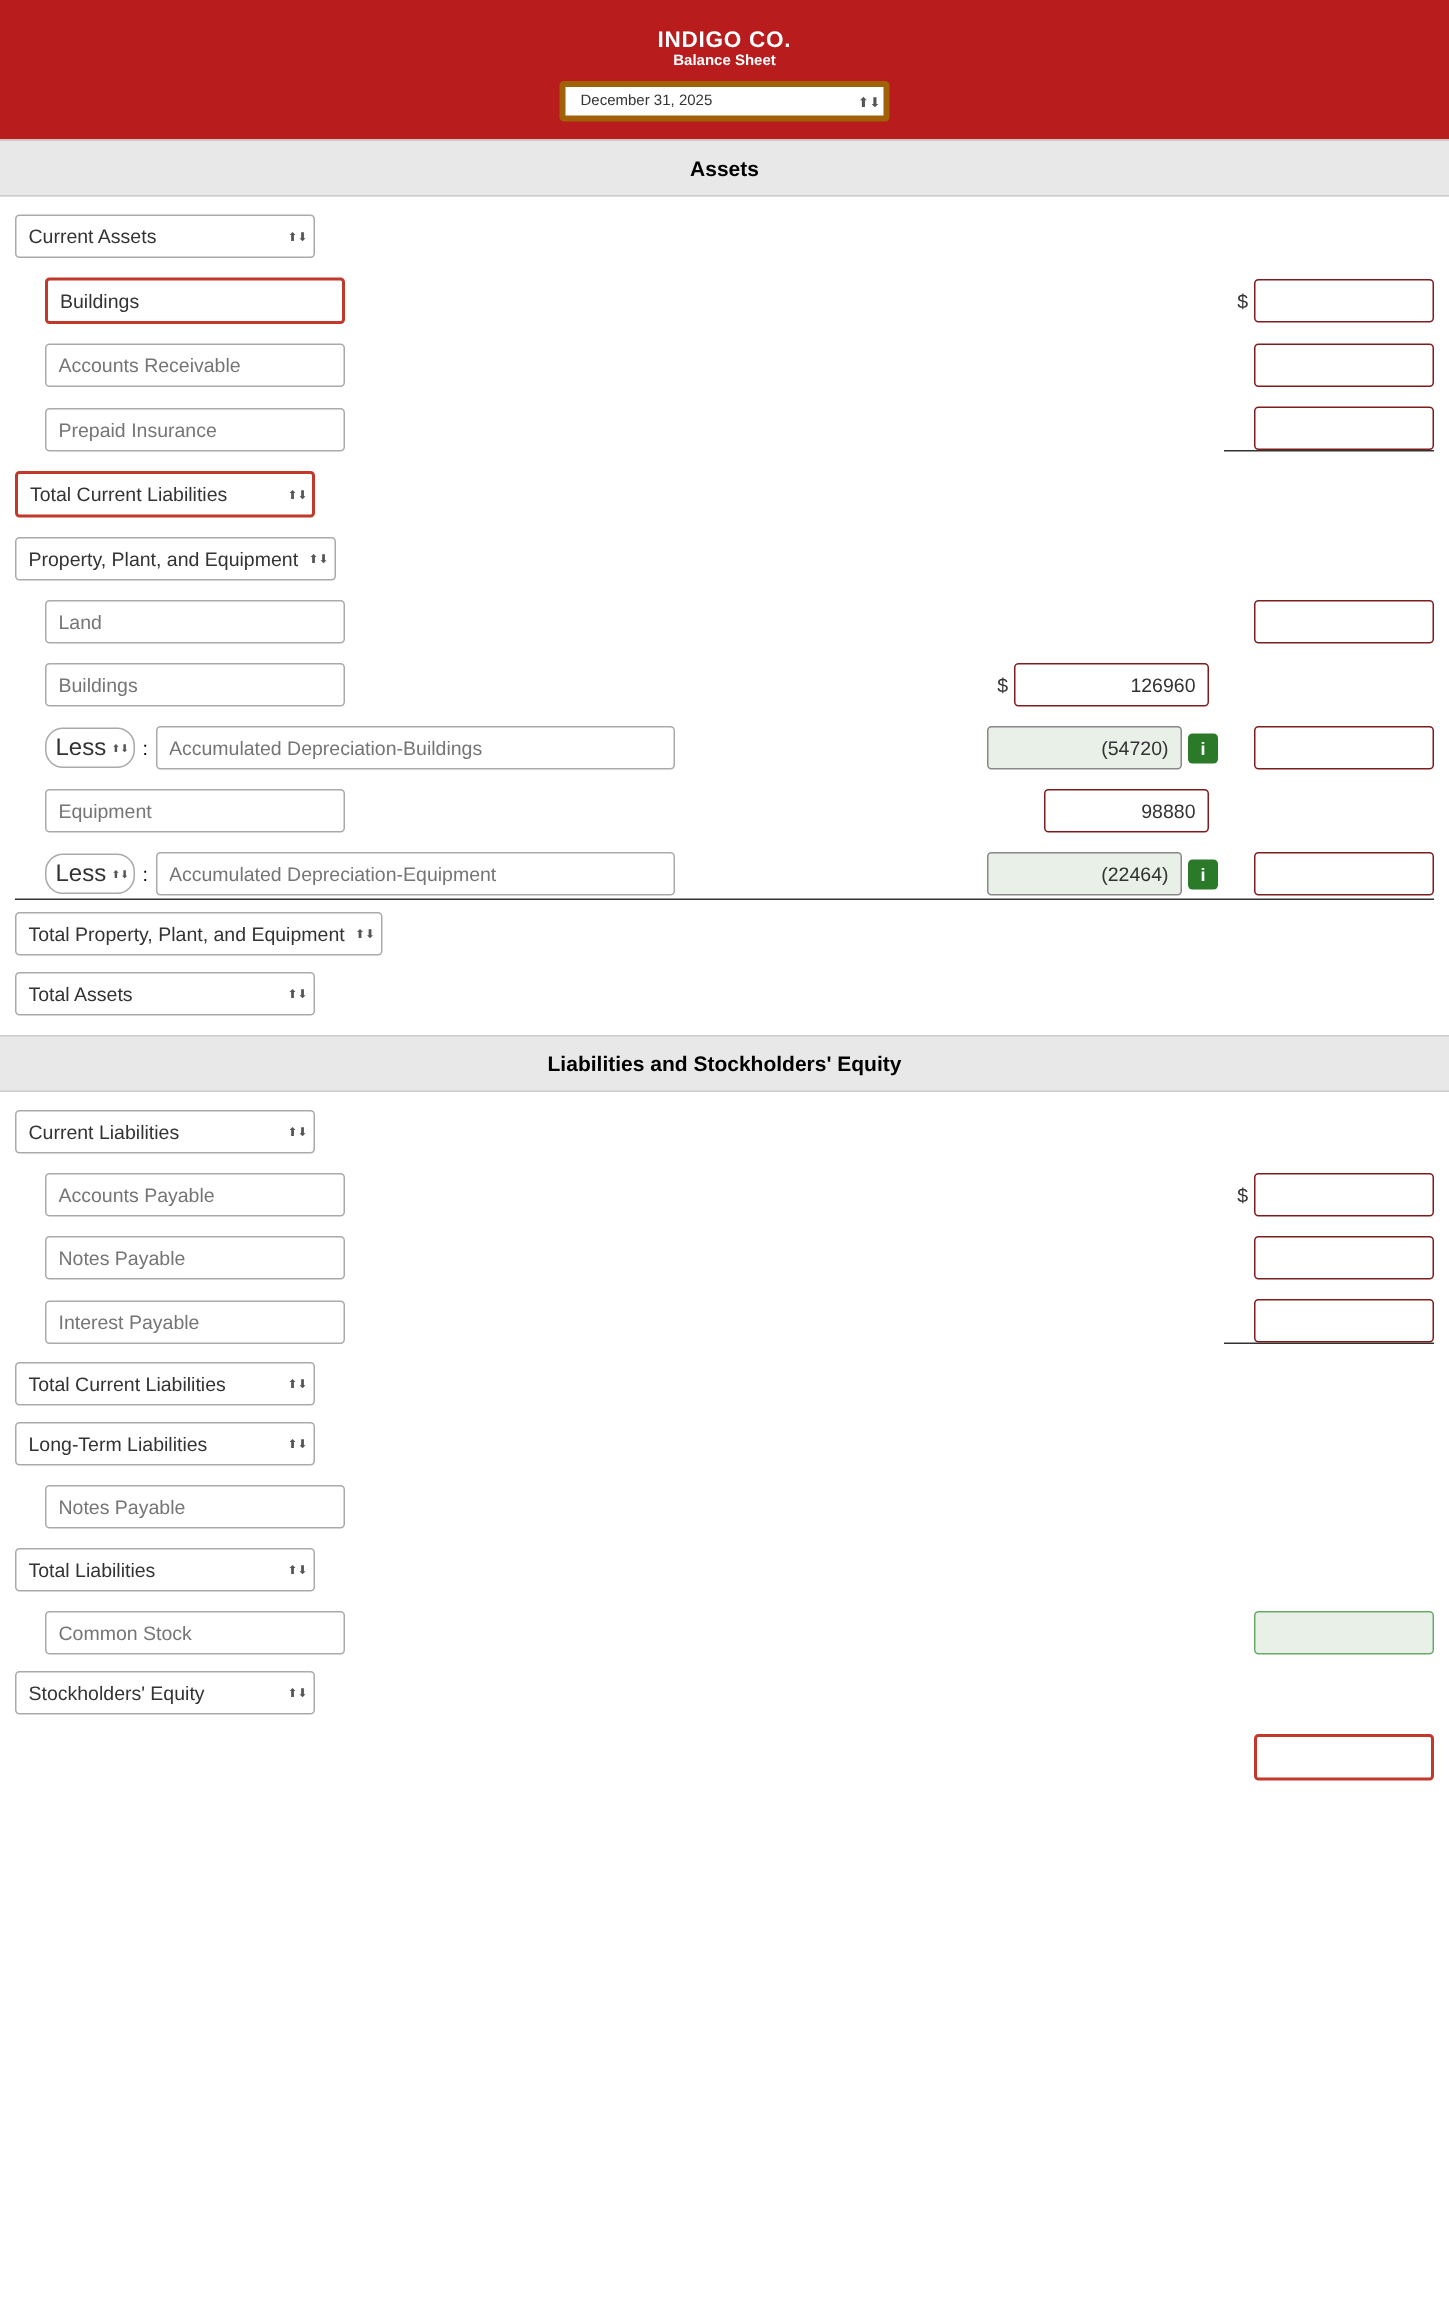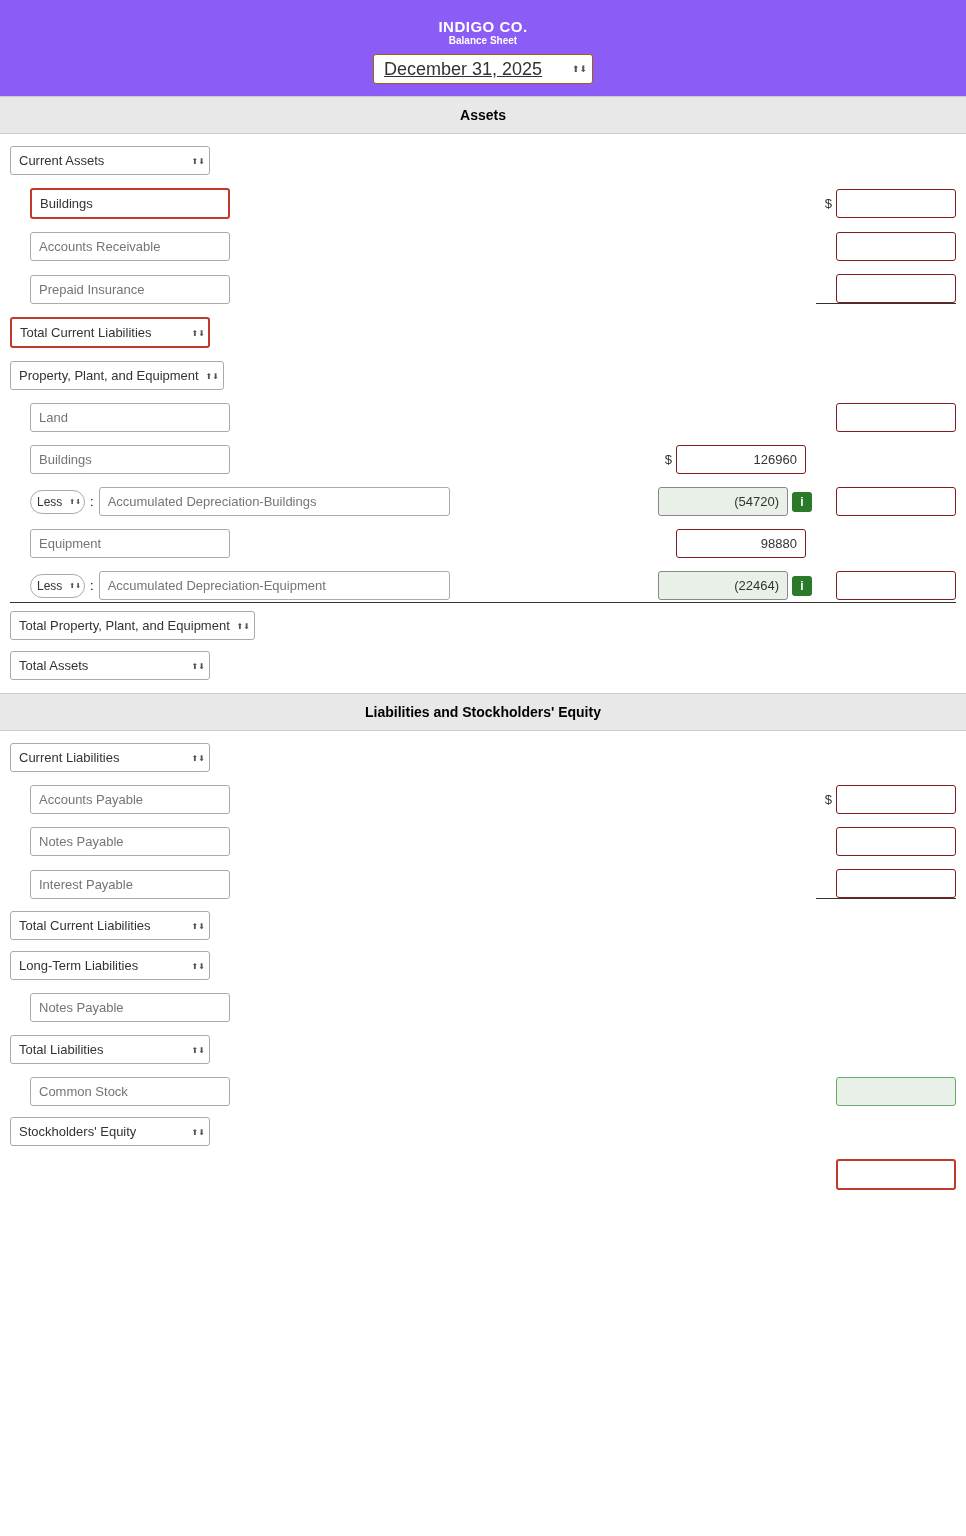--- a/index.html
+++ b/index.html
@@ -12,21 +12,21 @@
     }
 
     .page {
       width: 966px;
       background: #fff;
       min-height: 1536px;
     }
 
     
     .header {
-      background: #8b5cf6;
+      background: #b91c1c;
       color: #fff;
       text-align: center;
       padding: 18px 0 12px;
     }
     .header .company-name {
       font-weight: bold;
       font-size: 15px;
       letter-spacing: 0.5px;
     }
     .header .report-title {
@@ -34,30 +34,29 @@
       font-size: 10px;
     }
     .date-row {
       display: flex;
       justify-content: center;
       margin-top: 8px;
     }
     .date-select {
       background: #fff;
       color: #333;
-      border: 1px solid #a16207;
+      border: 4px solid #a16207;
       padding: 4px 28px 4px 10px;
-      font-size: 18px;
+      font-size: 10px;
       border-radius: 3px;
       appearance: none;
       -webkit-appearance: none;
       width: 220px;
       position: relative;
       cursor: pointer;
-      text-decoration: underline;
     }
     .date-select-wrap {
       position: relative;
       display: inline-block;
     }
     .date-select-wrap::after {
       content: "⬆⬇";
       font-size: 9px;
       position: absolute;
       right: 6px;
@@ -171,21 +170,21 @@
 
     
     .less-select-wrap {
       position: relative;
       display: inline-block;
     }
     .less-select {
       border: 1px solid #aaa;
       border-radius: 12px;
       padding: 4px 18px 4px 6px;
-      font-size: 12px;
+      font-size: 16px;
       color: #333;
       background: #fff;
       appearance: none;
       -webkit-appearance: none;
       cursor: pointer;
       min-width: 55px;
     }
     .less-select-wrap::after {
       content: "⬆⬇";
       font-size: 7px;
@@ -371,21 +370,21 @@
       <div class="col-right">
         <input class="value-input" type="text" value="" style="">
       </div>
     </div>
 
     <div class="row row-padded">
       <div class="col-label">
         <input class="label-input" type="text" placeholder="Equipment" style="">
       </div>
       <div class="col-mid" style="justify-content:flex-end; padding-right:10px;">
-        <input class="value-input" type="text" style="width: 130px; padding-left: 12px;" value="98880">
+        <input class="value-input" type="text" style="width: 110px; padding-left: 12px;" value="98880">
       </div>
       <div class="col-right"></div>
     </div>
 
     <div class="row row-padded" style="border-bottom:1px solid #333; padding-bottom:2px;">
       <div class="col-label" style="display:flex;align-items:center;">
         <div class="less-select-wrap">
           <select class="less-select">
             <option>Less</option>
           </select>

